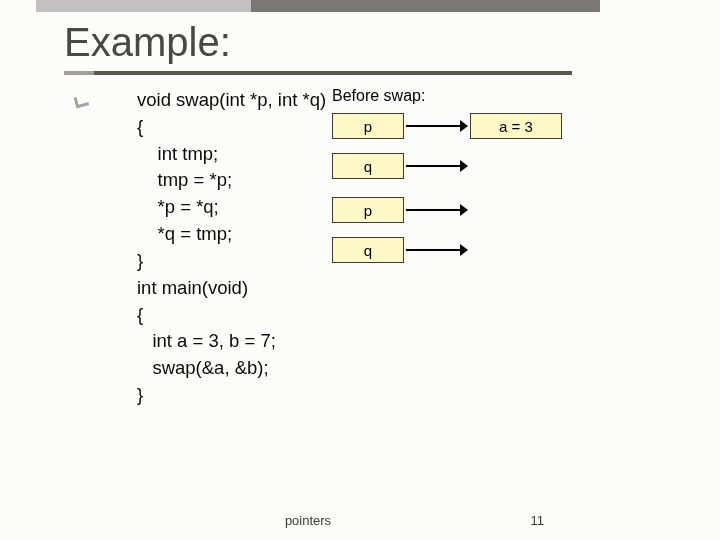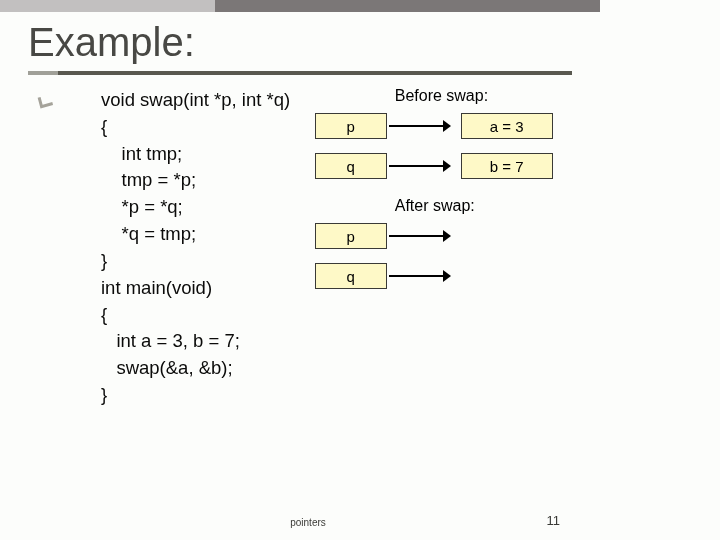--- a/index.html
+++ b/index.html
@@ -1,40 +1,40 @@
 <!DOCTYPE html>
 <html><head>
 <meta charset="utf-8">
 <style>
   * { box-sizing: border-box; margin: 0; padding: 0; }
   html, body { width: 720px; height: 540px; background: #fcfdfb; font-family: Verdana, Geneva, sans-serif; }
-  .slide { width: 600px; height: 540px; position: relative; }
+  .slide { width: 600px; height: 540px; position: relative; padding-left: 36px; }
   .topbar { height: 12px; display: flex; }
   .topbar .left { width: 215px; background: #c2c0c0; }
   .topbar .right { flex: 1; background: #7b7777; }
   .title-wrap { padding: 8px 28px 0 28px; }
   .title { font-size: 40px; color: #484844; font-family: Verdana, Tahoma, sans-serif; font-weight: 400; }
   .title-underline { height: 4px; background: #59584f; margin-top: 6px; }
   .title-underline .start { width: 30px; height: 4px; background: #a0a098; float: left; }
   .content { display: flex; padding: 12px 28px 0 36px; }
   .code-col { flex: 0 0 52%; }
   .diagram-col { flex: 1; position: relative; }
   .bullet-row { display: flex; align-items: flex-start; }
   .tick { width: 18px; height: 18px; margin-right: 6px; margin-top: 6px; flex: 0 0 18px; }
   .code { font-family: Tahoma, Verdana, sans-serif; font-size: 18.5px; color: #0b0b0a; line-height: 1.45; white-space: pre; margin-left: 41px; }
-  .diagram-label { font-family: Tahoma, Verdana, sans-serif; font-size: 16px; color: #000; margin-left: 80px; margin-bottom: 8px; }
+  .diagram-label { font-family: Tahoma, Verdana, sans-serif; font-size: 16px; color: #000; margin-bottom: 8px; }
   .row { display: flex; align-items: center; margin-bottom: 14px; height: 26px; }
   .box { width: 72px; height: 26px; background: #fef9c7; border: 1px solid #3a3a36; display: flex; align-items: center; justify-content: center; font-family: Tahoma, sans-serif; font-size: 15px; color: #000; }
-  .box-wide { width: 92px; margin-left: 8px; }
+  .box-wide { width: 92px; }
   .arrow-wrap { width: 66px; height: 26px; position: relative; }
   .arrow-line { position: absolute; top: 12px; left: 2px; right: 8px; height: 2px; background: #000; }
   .arrow-head { position: absolute; right: 2px; top: 7px; width: 0; height: 0; border-left: 8px solid #000; border-top: 6px solid transparent; border-bottom: 6px solid transparent; }
   .after-block { margin-top: 18px; }
-  .footer { position: absolute; bottom: 12px; left: 16px; right: 0; display: flex; justify-content: center; font-family: Verdana, sans-serif; font-size: 10px; color: #3a3a36; }
-  .page-num { position: absolute; bottom: 12px; right: 40px; font-family: Verdana, sans-serif; font-size: 13px; color: #3a3a36; }
+  .footer { position: absolute; bottom: 12px; left: 16px; right: 0; display: flex; justify-content: center; font-family: Verdana, sans-serif; font-size: 13px; color: #3a3a36; }
+  .page-num { position: absolute; bottom: 12px; right: 56px; font-family: Verdana, sans-serif; font-size: 13px; color: #3a3a36; }
 </style>
 </head>
 <body>
 
 <div class="slide">
   <div class="topbar">
     <div class="left"></div>
     <div class="right"></div>
   </div>
 
@@ -83,27 +83,23 @@
       </div>
 
       <div class="row">
         <div class="box">
             <span>q</span>
           </div>
         <div class="arrow-wrap">
             <div class="arrow-line"></div>
             <div class="arrow-head"></div>
           </div>
-        <div class="box box-wide">
-            <span>b = 7</span>
-          </div>
       </div>
 
       <div class="after-block">
-        <div class="diagram-label">After swap:</div>
 
         <div class="row">
           <div class="box">
               <span>p</span>
             </div>
           <div class="arrow-wrap">
               <div class="arrow-line"></div>
               <div class="arrow-head"></div>
             </div>
         </div>

